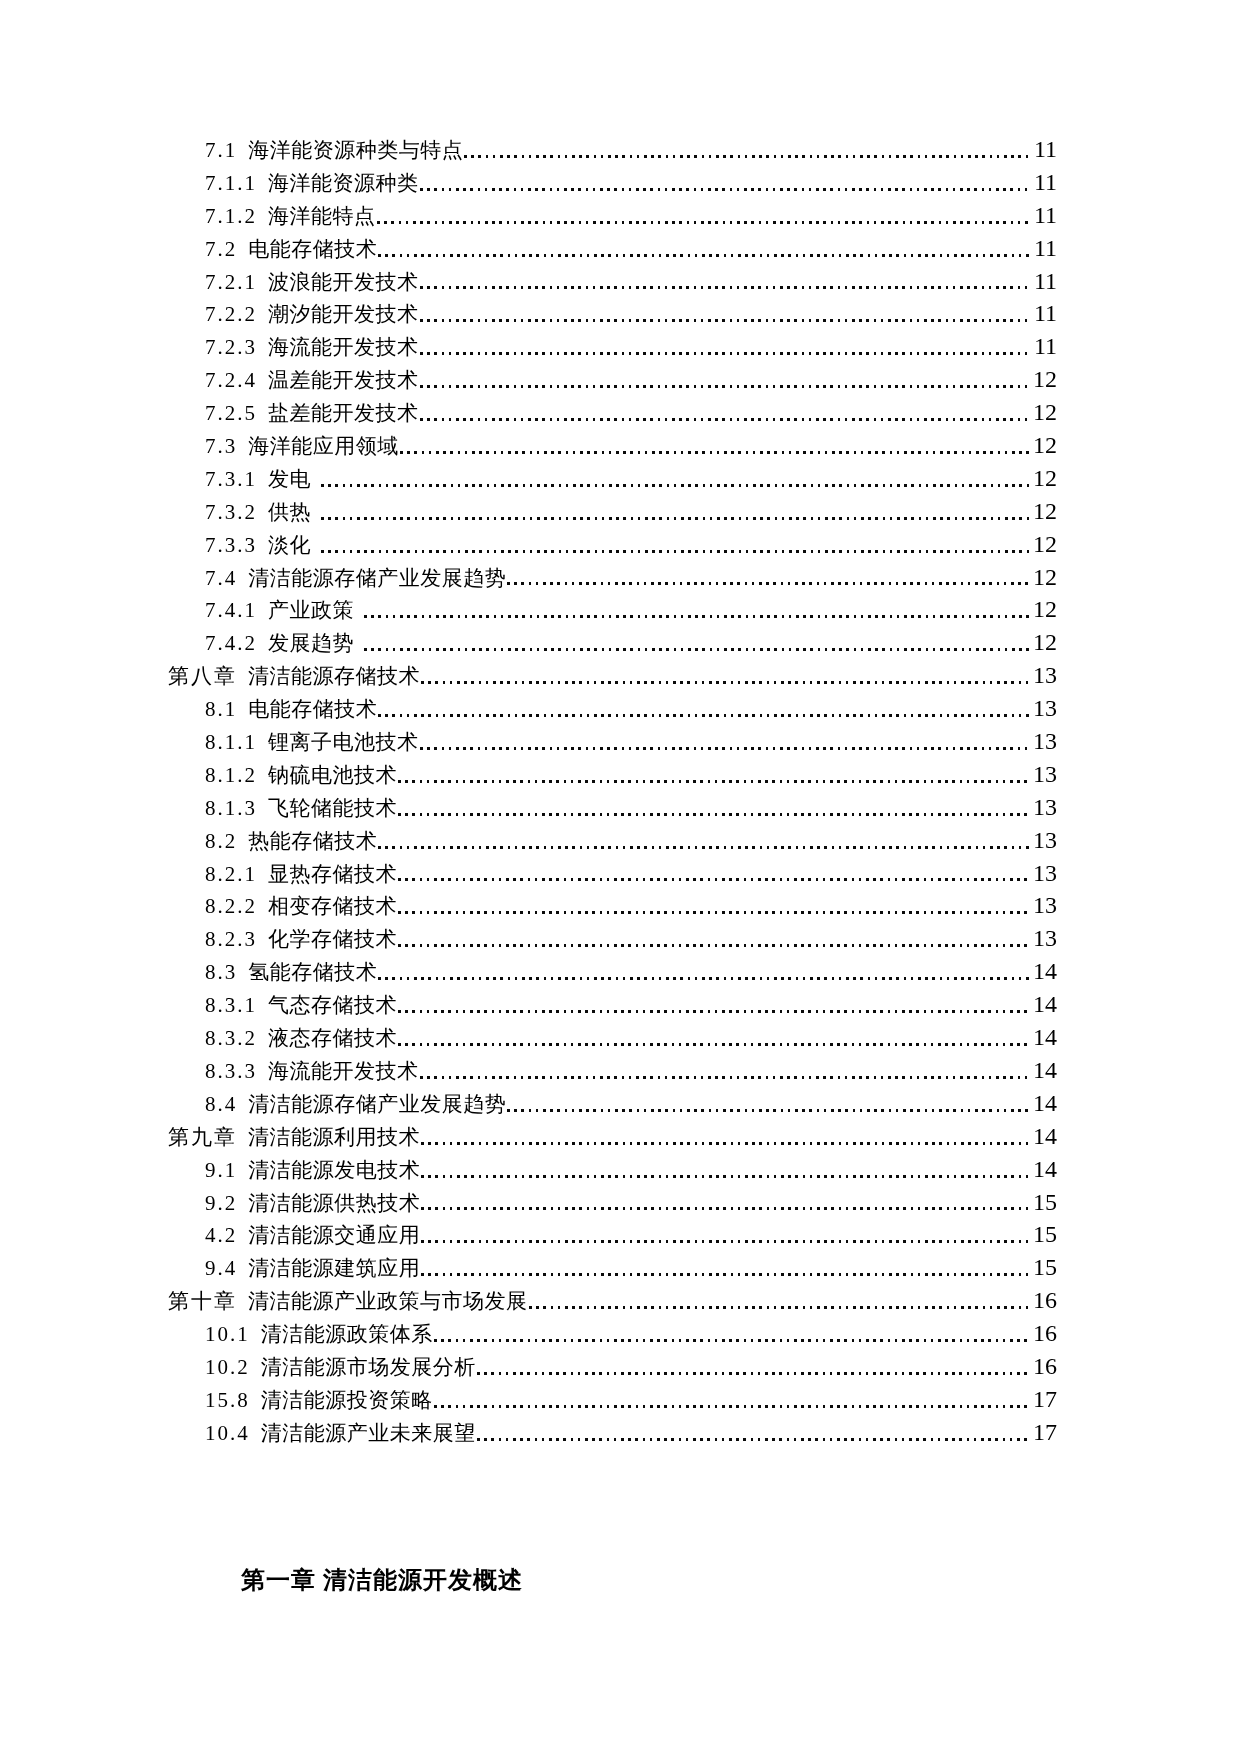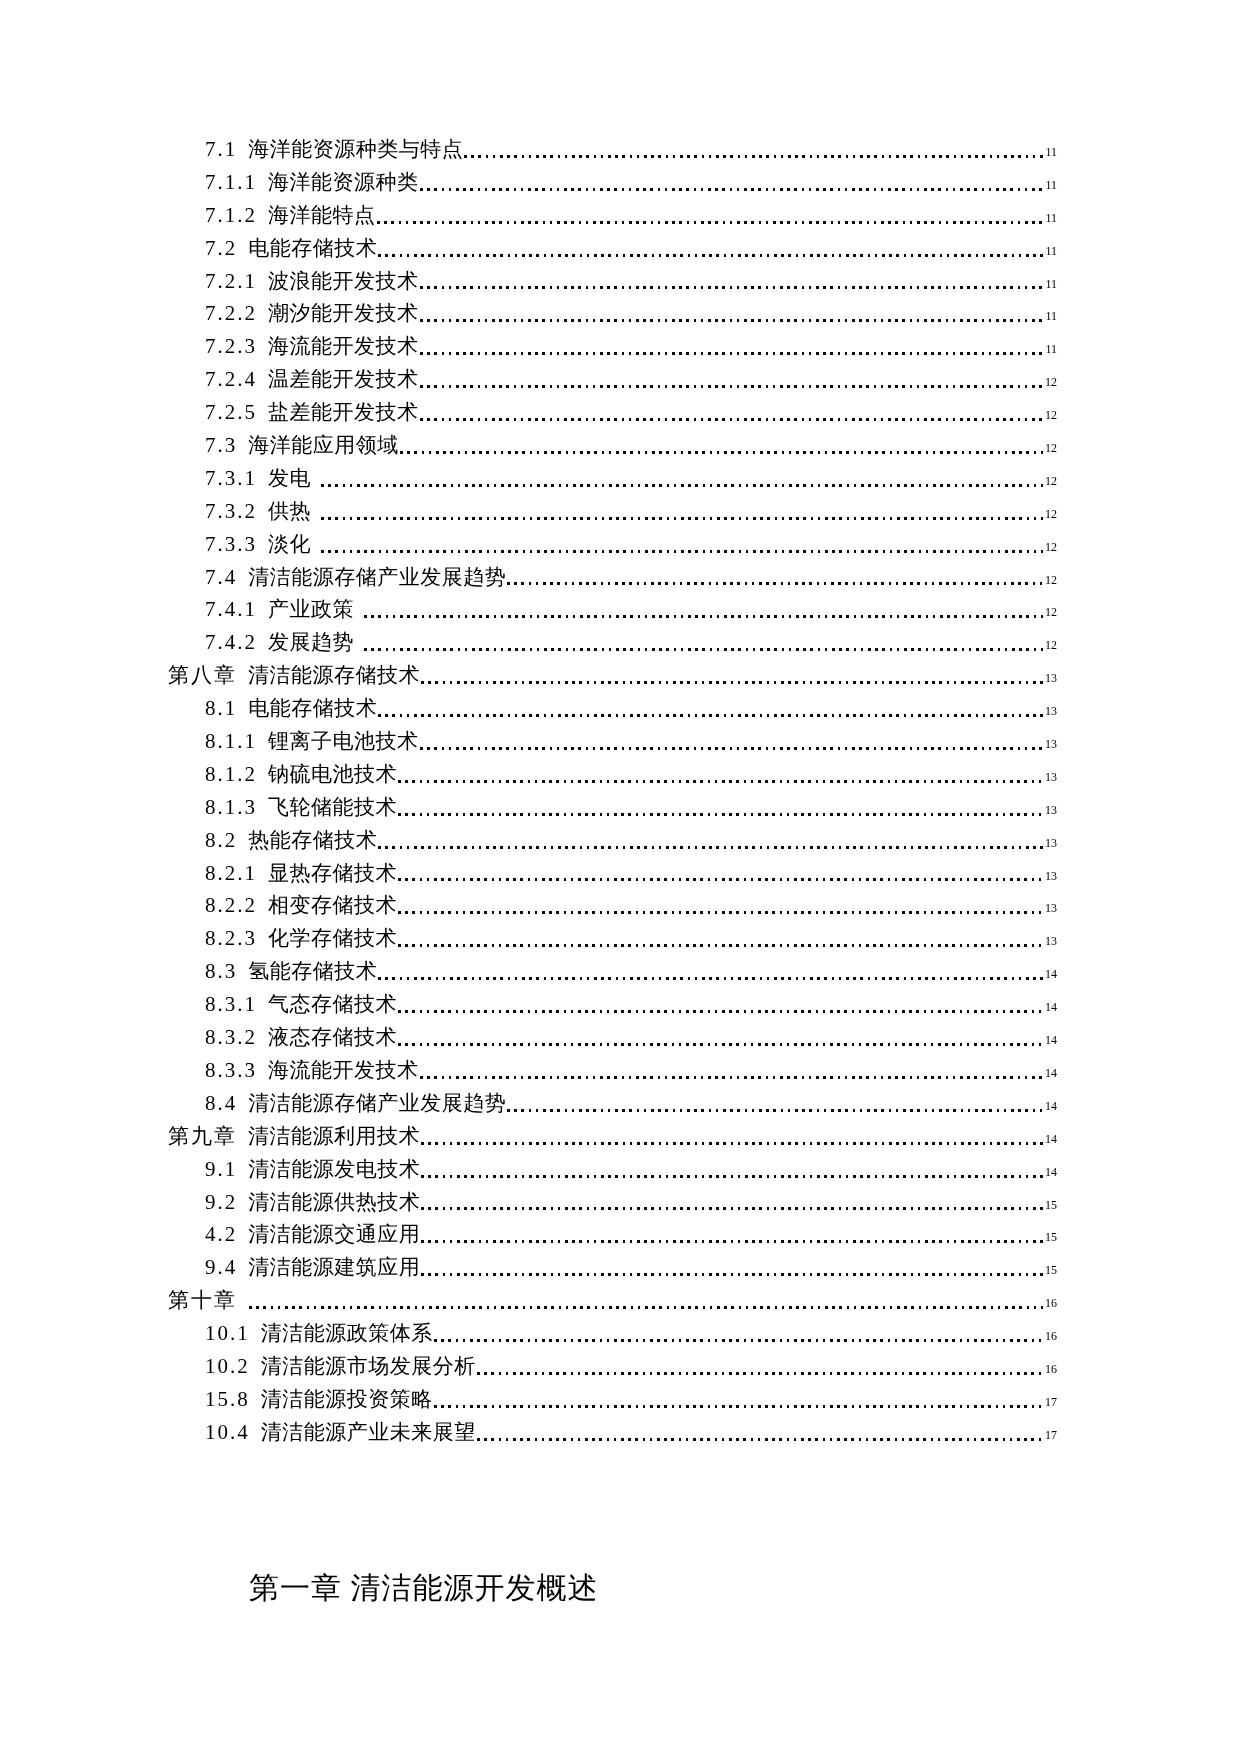--- a/index.html
+++ b/index.html
@@ -49,29 +49,29 @@
   .toc-row .dots {
     flex: 1 1 auto;
     min-width: 12px;
     align-self: flex-end;
     height: 3px;
     margin: 0 2px 8px 1px;
     background-image: repeating-linear-gradient(to right, #0a0a0a 0px, #0a0a0a 2.6px, transparent 2.6px, transparent 7.2px);
   }
   .toc-row .page-num {
     flex: 0 0 auto;
-    font-size: 12px;
+    font-size: 24px;
   }
   .chapter-heading {
     position: absolute;
     top: 1552px;
     left: 233px;
-    margin: 16px;
-    font-size: 30px;
-    font-weight: 400;
+    margin: 8px;
+    font-size: 24px;
+    font-weight: 700;
     letter-spacing: 1px;
     line-height: 40px;
     color: #000000;
   }
 </style>
 </head>
 <body>
 
 <div class="page">
   <div class="toc" id="toc">
@@ -280,20 +280,21 @@
         <span class="page-num">15</span>
       </div>
       <div class="toc-row sub">
         <span class="num">9.4</span>
         <span class="title">清洁能源建筑应用</span>
         <span class="dots"></span>
         <span class="page-num">15</span>
       </div>
       <div class="toc-row chapter">
         <span class="num">第十章</span>
+        <span class="title">清洁能源产业政策与市场发展</span>
         <span class="dots"></span>
         <span class="page-num">16</span>
       </div>
       <div class="toc-row sub">
         <span class="num">10.1</span>
         <span class="title">清洁能源政策体系</span>
         <span class="dots"></span>
         <span class="page-num">16</span>
       </div>
       <div class="toc-row sub">

